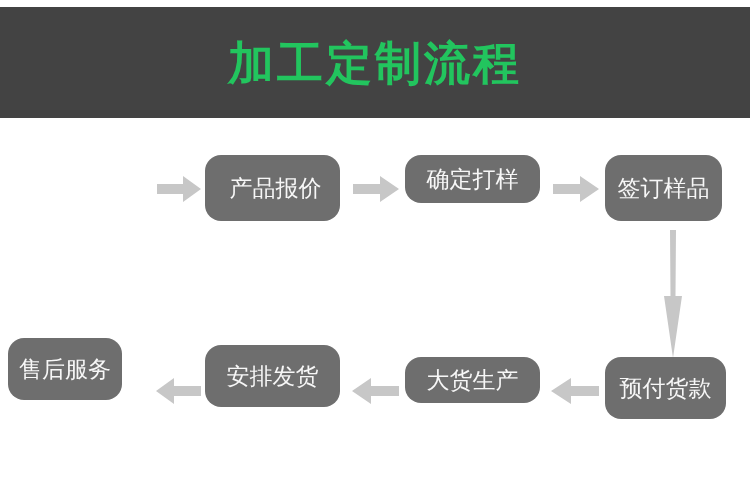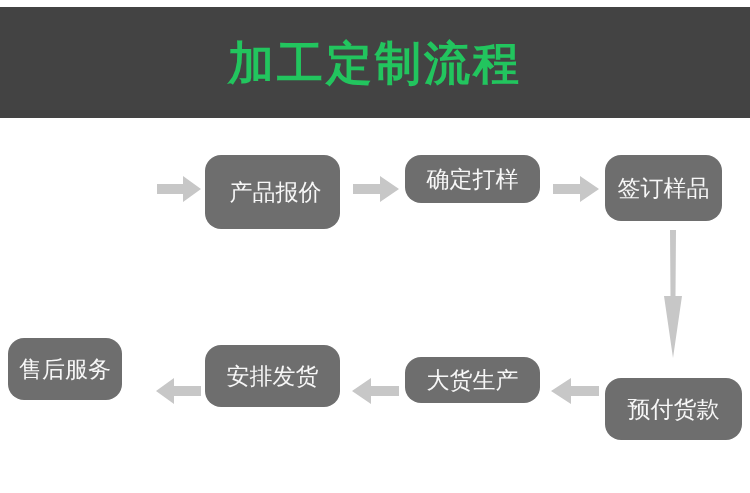--- a/index.html
+++ b/index.html
@@ -59,28 +59,28 @@
     box-sizing: border-box;
     padding: 2px 4px;
   }
   .node-label {
     display: block;
     white-space: pre-line;
   }
 
   
   .n1 { left: 8px;   top: 152px; width: 142px; height: 74px; }
-  .n2 { left: 205px; top: 155px; width: 135px; height: 74px; padding-left: 10px; }
+  .n2 { left: 205px; top: 155px; width: 135px; height: 66px; padding-left: 10px; }
   .n3 { left: 405px; top: 155px; width: 135px; height: 48px; }
   .n4 { left: 605px; top: 155px; width: 117px; height: 66px; }
   
   .n5 { left: 8px;   top: 338px; width: 114px; height: 62px; }
   .n6 { left: 205px; top: 345px; width: 135px; height: 62px; }
   .n7 { left: 405px; top: 357px; width: 135px; height: 46px; }
-  .n8 { left: 605px; top: 378px; width: 137px; height: 62px; }
+  .n8 { left: 605px; top: 357px; width: 121px; height: 62px; }
 
   
   .arrow-h {
     position: absolute;
     height: 34px;
   }
   .arrow-h svg, .arrow-v svg { display: block; }
 
   .a1 { left: 157px; top: 172px; width: 44px; }
   .a2 { left: 353px; top: 172px; width: 46px; }

